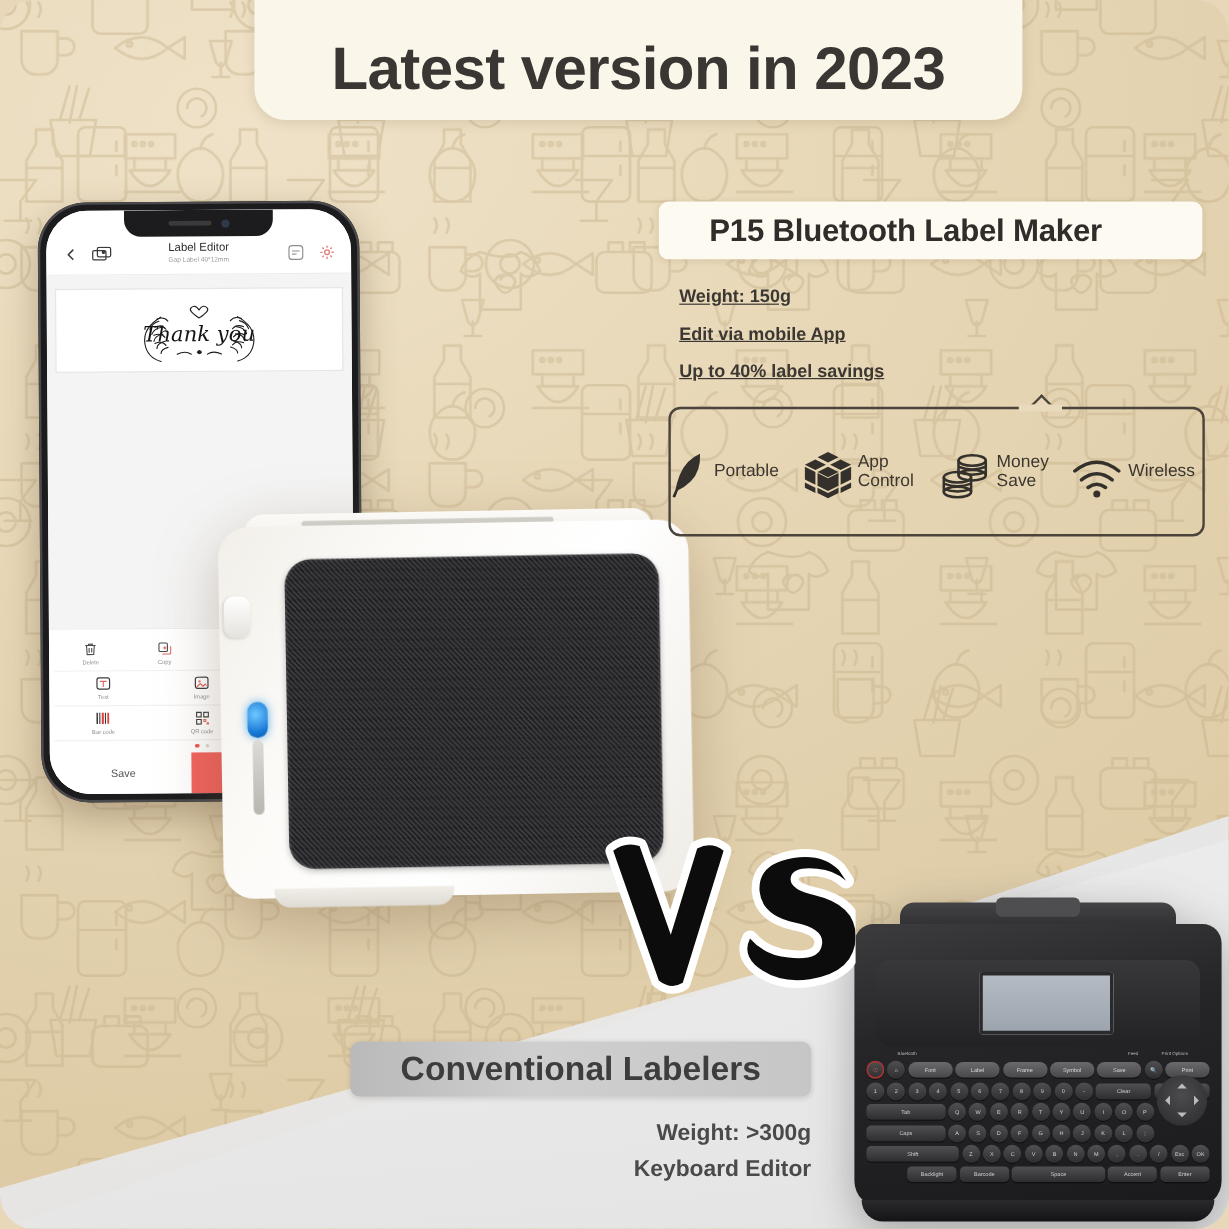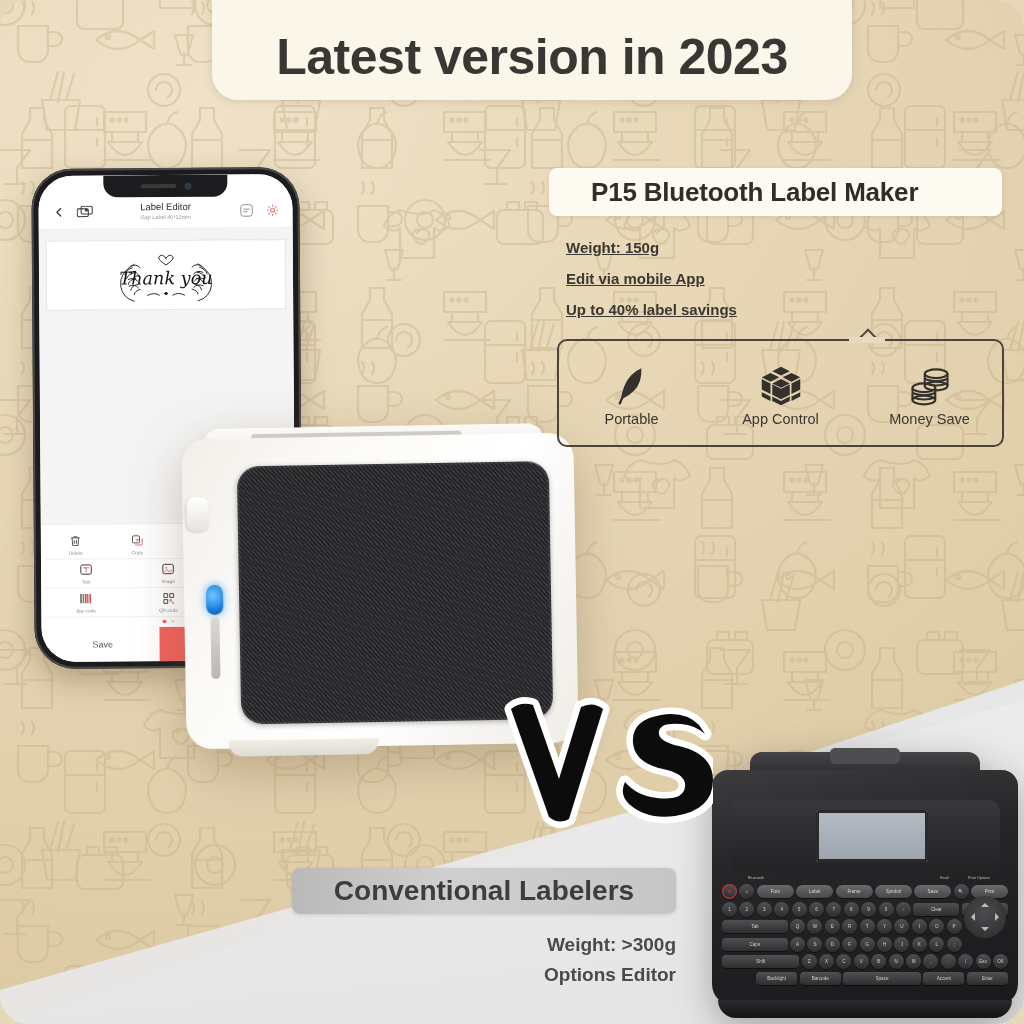--- a/index.html
+++ b/index.html
@@ -259,21 +259,21 @@
     position: absolute; left: 292px; top: -2px;
     width: 36px; height: 6px;
     background: #e9dabd;
   }
   .feature-row {
     position: absolute; inset: 0;
     display: flex; align-items: center;
   }
   .feature {
     flex: 1;
-    display: flex; flex-direction: column; align-items: center; gap: 4px;
+    display: flex; align-items: center; gap: 4px;
   }
   .feature-glyph { height: 48px; display:flex; align-items:flex-end; justify-content:center; }
   .feature-label { font-size: 14.5px; color: #3b3630; }
 
   
   .vs {
     position: absolute;
     left: 503px; top: 695px;
     width: 210px; height: 135px;
     z-index: 9;
@@ -711,20 +711,31 @@
             <ellipse cx="33" cy="24" rx="13" ry="5"></ellipse>
             <ellipse cx="19" cy="26" rx="13" ry="5"></ellipse>
             <path d="M6 26 v14 M32 26 v14"></path>
             <path d="M6 32 q13 5 26 0 M6 37 q13 5 26 0"></path>
             <ellipse cx="19" cy="40" rx="13" ry="5"></ellipse>
           </svg>
         </div>
         <div class="feature-label">Money Save</div>
       </div>
 
+      <div class="feature">
+        <div class="feature-glyph">
+          <svg viewBox="0 0 48 40" width="44" height="38" fill="none" stroke="#34302b" stroke-width="3.2" stroke-linecap="round">
+            <path d="M4 14 q20 -16 40 0"></path>
+            <path d="M10 22 q14 -11 28 0"></path>
+            <path d="M16 29 q8 -6 16 0"></path>
+            <circle cx="24" cy="35" r="3.2" fill="#34302b" stroke="none"></circle>
+          </svg>
+        </div>
+        <div class="feature-label">Wireless</div>
+      </div>
 
     </div>
   </div>
 
   <div class="vs">
     <svg viewBox="0 0 210 135" width="210" height="135">
       <g stroke="#ffffff" stroke-width="13" stroke-linejoin="round" fill="#0c0c0c">
         <path d="M8 14 q10 -8 22 -4 l26 74 l22 -72 q12 -6 22 2 l-34 110 q-10 6 -20 -2 z"></path>
         <path d="M196 30 q-14 -14 -38 -10 q-30 5 -28 28 q2 20 30 26 q24 5 22 18 q-2 14 -28 11 q-20 -2 -32 -16 q-6 12 4 22 q18 16 46 12 q38 -6 38 -36 q0 -26 -34 -34 q-22 -5 -20 -15 q2 -9 22 -7 q14 1 24 10 z"></path>
       </g>
@@ -734,21 +745,21 @@
       </g>
       <text x="-999" y="-999">VS</text>
     </svg>
   </div>
 
   <div class="conv-banner">
     <span>Conventional Labelers</span>
   </div>
   <ul class="conv-specs">
     <li>Weight: &gt;300g</li>
-    <li>Options Editor</li>
+    <li>Keyboard Editor</li>
   </ul>
 
   <div class="labeler">
     <div class="lab-lid"></div>
     <div class="lab-lid-tab"></div>
     <div class="lab-body">
       <div class="lab-screen-plate">
         <div class="lab-screen"></div>
       </div>
 

